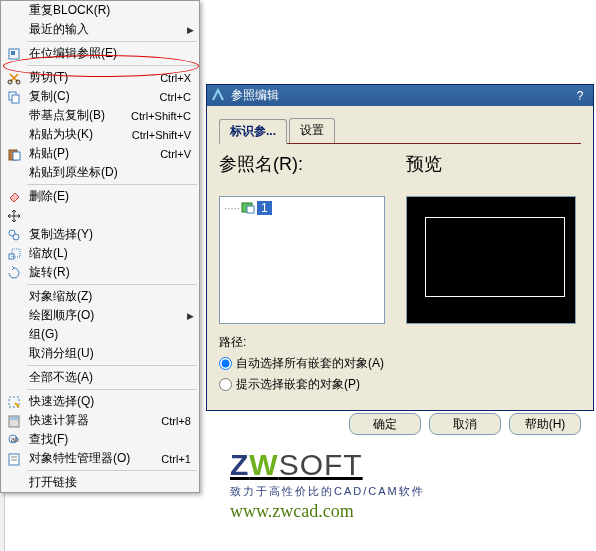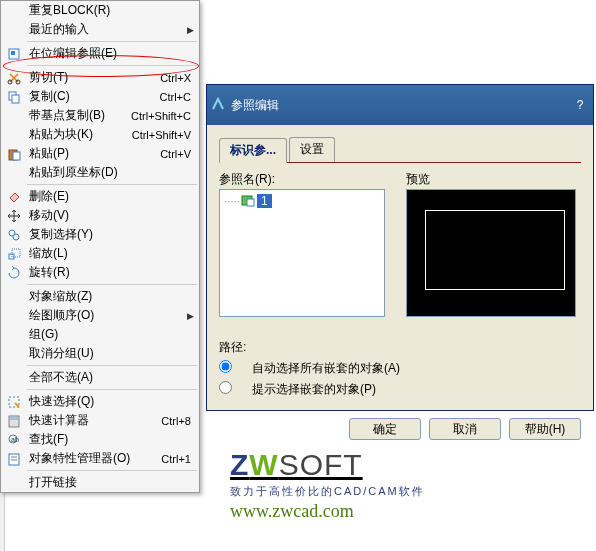--- a/index.html
+++ b/index.html
@@ -9,49 +9,49 @@
 .menu-item { display: flex; align-items: center; height: 19px; padding: 0 4px 0 4px; cursor: default; position: relative; }
 .menu-icon { width: 18px; height: 16px; display: inline-flex; align-items: center; justify-content: center; margin-right: 6px; }
 .menu-label { flex: 1; color: #000; }
 .menu-shortcut { color: #000; margin-right: 4px; font-size: 11px; }
 .menu-arrow { width: 8px; color: #333; font-size: 9px; }
 .menu-sep { height: 1px; background: #ccc; margin: 2px 2px 2px 26px; }
 .highlighted { position: relative; }
 .highlight-oval { position: absolute; left: 2px; top: 54px; width: 196px; height: 22px; border: 1.5px solid #d00; border-radius: 50%/50%; pointer-events: none; z-index: 10; }
 
 .dialog { position: absolute; left: 206px; top: 84px; width: 388px; height: 327px; background: #ece9d8; border: 1px solid #0a246a; }
-.dialog-titlebar { height: 40px; background: linear-gradient(to bottom, #3a6ea5, #2a5a95); display: flex; align-items: center; padding: 0 4px; color: #fff; }
+.dialog-titlebar { height: 21px; background: linear-gradient(to bottom, #3a6ea5, #2a5a95); display: flex; align-items: center; padding: 0 4px; color: #fff; }
 .dialog-title-icon { width: 16px; height: 16px; margin-right: 4px; }
 .dialog-title { flex: 1; font-size: 12px; }
 .dialog-help { width: 18px; height: 16px; display: flex; align-items: center; justify-content: center; color: #fff; cursor: pointer; }
 .dialog-body { padding: 12px; }
 
 .tabs { display: flex; border-bottom: 1px solid #7f1d1d; margin-bottom: 8px; }
 .tab { padding: 3px 10px; border: 1px solid #999; border-bottom: none; background: #ece9d8; margin-right: 2px; border-radius: 3px 3px 0 0; cursor: pointer; position: relative; }
 .tab.active { background: #ece9d8; font-weight: bold; color: #0a246a; top: 1px; border-bottom: 1px solid #ece9d8; }
 
 .content-row { display: flex; gap: 12px; }
 .ref-section { flex: 1; }
-.section-label { font-size: 12px; margin-bottom: 1px; }
+.section-label { font-size: 18px; margin-bottom: 20px; }
 .tree-box { width: 166px; height: 128px; background: #fff; border: 1px solid #7f9db9; padding: 4px; }
 .tree-item { display: flex; align-items: center; gap: 2px; }
 .tree-dots { color: #999; letter-spacing: -1px; }
 .tree-icon { width: 14px; height: 12px; }
 .tree-sel { background: #316ac5; color: #fff; padding: 0 4px; }
 
 .preview-section { flex: 1; }
 .preview-box { width: 170px; height: 128px; background: #000; border: 1px solid #7f9db9; position: relative; }
 .preview-rect { position: absolute; left: 18px; top: 20px; width: 140px; height: 80px; border: 1px solid #fff; }
 
-.path-row { margin-top: 22px; font-size: 12px; }
-.radio-row { display: flex; align-items: flex-start; gap: 20px; margin-top: 4px; }
+.path-row { margin-top: 10px; font-size: 12px; }
+.radio-row { display: flex; align-items: center; gap: 4px; margin-top: 4px; }
 .radio-row input { margin: 0; }
 
 .dialog-buttons { display: flex; justify-content: flex-end; gap: 8px; padding: 8px 12px; }
-.dlg-btn { width: 72px; height: 22px; border: 1px solid #7f9db9; background: #ece9d8; border-radius: 3px; font-size: 12px; cursor: pointer; }
+.dlg-btn { width: 72px; height: 22px; border: 1px solid #7f9db9; background: #ece9d8; border-radius: 8px; font-size: 12px; cursor: pointer; }
 
 .logo-area { position: absolute; left: 230px; top: 448px; }
 .logo-text { font-size: 30px; font-weight: bold; font-family: Arial, sans-serif; letter-spacing: 1px; text-decoration: underline; }
 .logo-z1 { color: #2a3e7a; }
 .logo-w { color: #6fb01e; }
 .logo-soft { color: #444; font-weight: normal; }
 .logo-tagline { font-size: 11px; color: #2a3e7a; margin-top: 2px; letter-spacing: 2px; }
 .logo-url { font-size: 18px; color: #4d7c0f; font-family: "Times New Roman", serif; margin-top: 2px; }
 
 .left-strip { position: absolute; left: -3px; top: 0; width: 8px; height: 551px; background: #f0f0f0; border-right: 1px solid #ccc; }
@@ -136,21 +136,20 @@
         </svg>
       </span>
       <span class="menu-label">删除(E)</span>
     </div>
   <div class="menu-item">
       <span class="menu-icon">
         <svg width="14" height="14">
           <path d="M7 1 L7 13 M1 7 L13 7 M7 1 L5 3 M7 1 L9 3 M7 13 L5 11 M7 13 L9 11 M1 7 L3 5 M1 7 L3 9 M13 7 L11 5 M13 7 L11 9" stroke="#333" stroke-width="1"></path>
         </svg>
       </span>
-      <span class="menu-label">移动(V)</span>
     </div>
   <div class="menu-item">
       <span class="menu-icon">
         <svg width="14" height="14">
           <circle cx="5" cy="5" r="3" fill="none" stroke="#4080c0"></circle>
           <circle cx="9" cy="9" r="3" fill="none" stroke="#4080c0"></circle>
         </svg>
       </span>
       <span class="menu-label">复制选择(Y)</span>
     </div>

